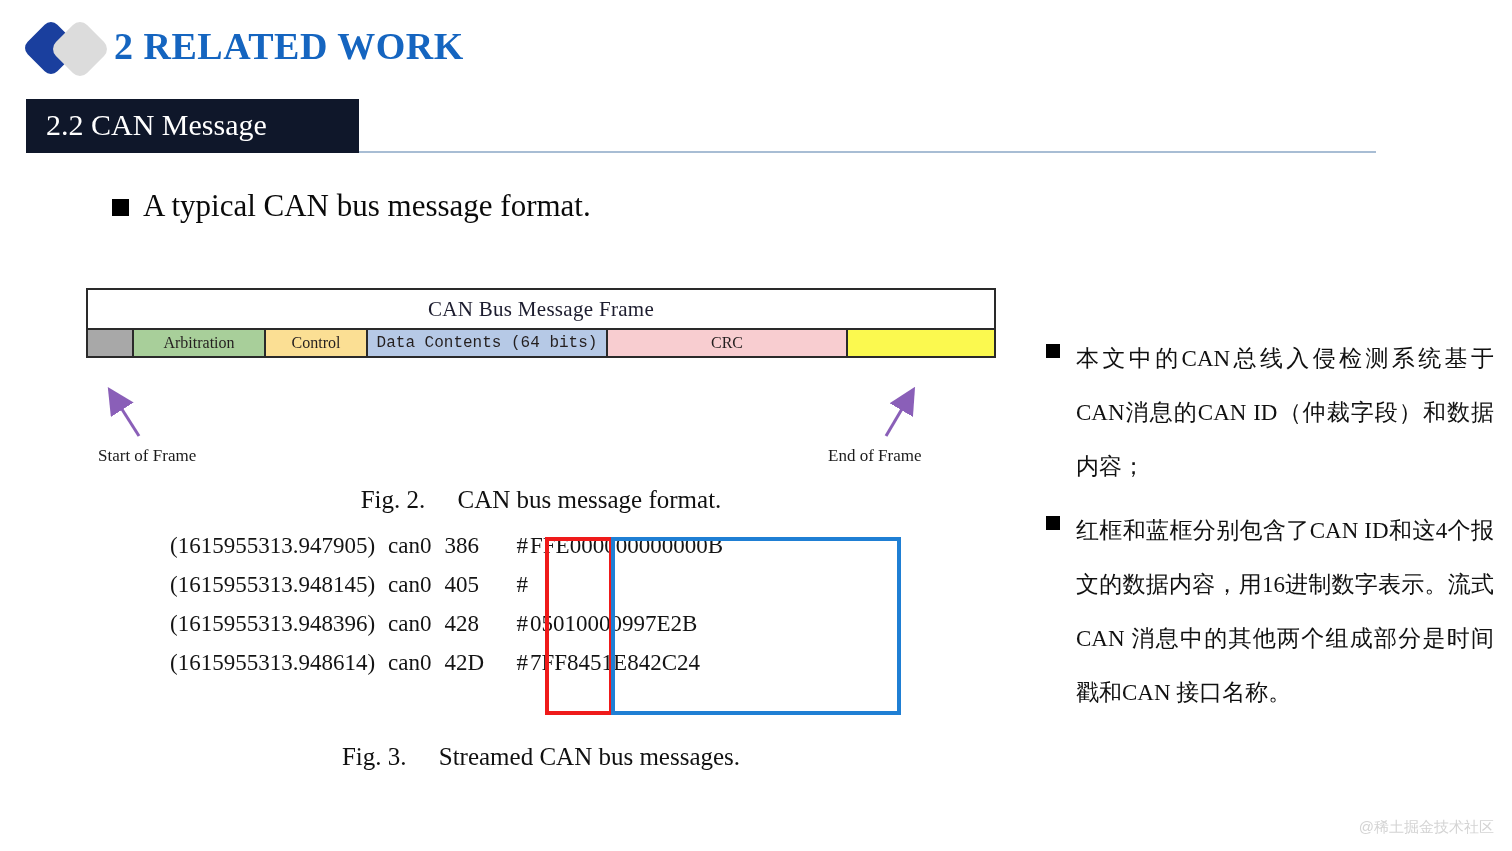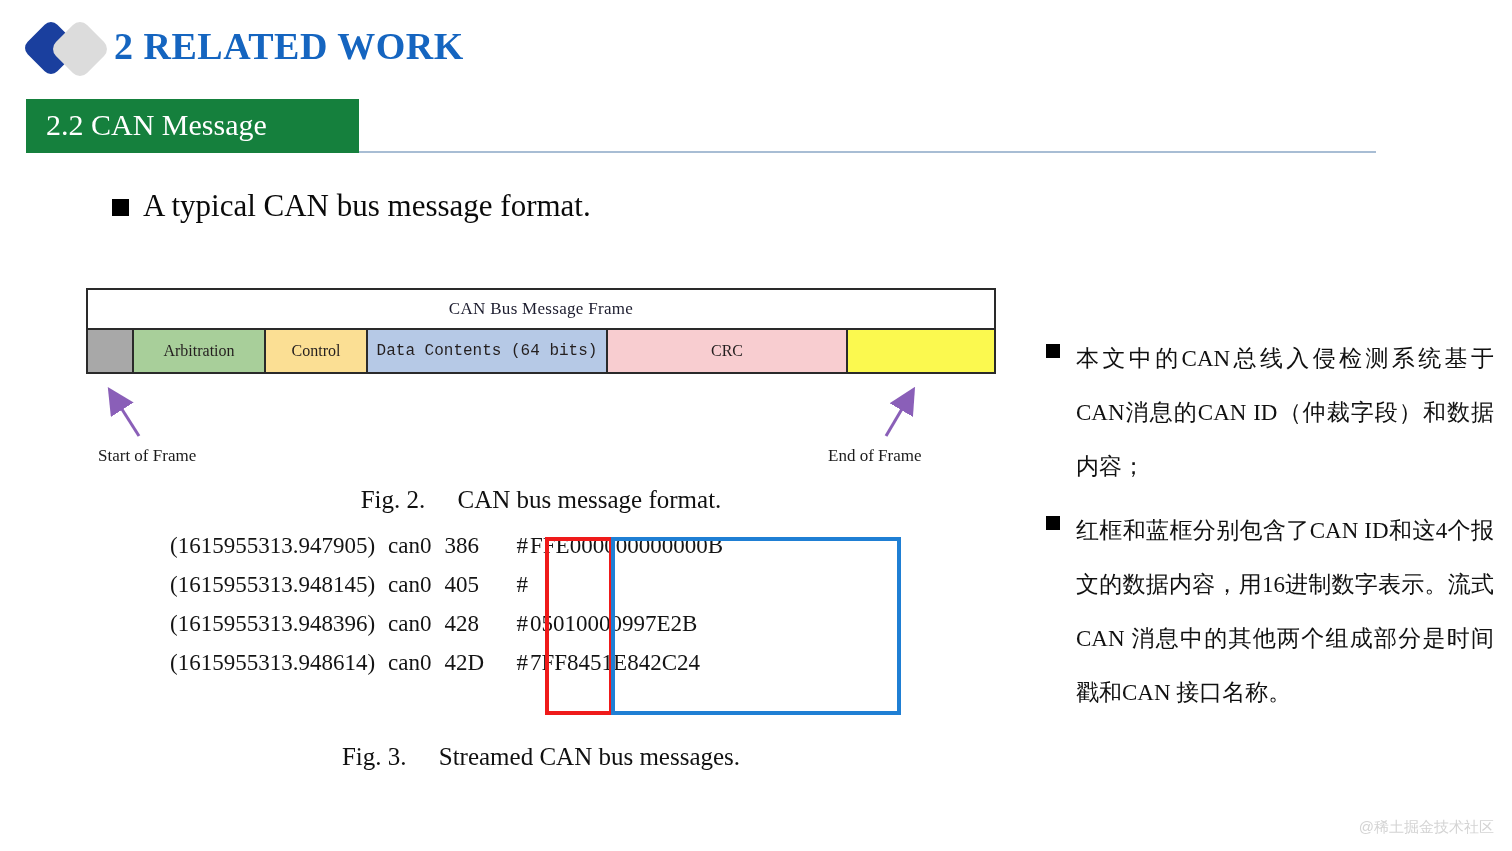--- a/index.html
+++ b/index.html
@@ -35,21 +35,21 @@
     font-family: "Liberation Serif", serif;
   }
 
   
   #section-bar {
     position: absolute;
     left: 26px;
     top: 99px;
     width: 333px;
     height: 54px;
-    background: #15803d;
+    background: #0f172a;
     box-sizing: border-box;
   }
   #section-bar-label {
     position: absolute;
     left: 20px;
     top: 50%;
     transform: translateY(-52%);
     color: #ffffff;
     font-size: 30px;
     white-space: nowrap;
@@ -94,27 +94,27 @@
   #frame-header {
     border: 2px solid #2a2a2a;
     height: 42px;
     display: flex;
     align-items: center;
     justify-content: center;
     background: #ffffff;
     box-sizing: border-box;
   }
   #frame-header-label {
-    font-size: 17px;
+    font-size: 21px;
     color: #1c1c2e;
     letter-spacing: 0.3px;
   }
   #frame-fields {
     display: flex;
-    height: 44px;
+    height: 28px;
     border: 2px solid #2a2a2a;
     border-top: none;
     box-sizing: border-box;
   }
   .frame-cell {
     display: flex;
     align-items: center;
     justify-content: center;
     font-size: 16px;
     color: #241f1f;

